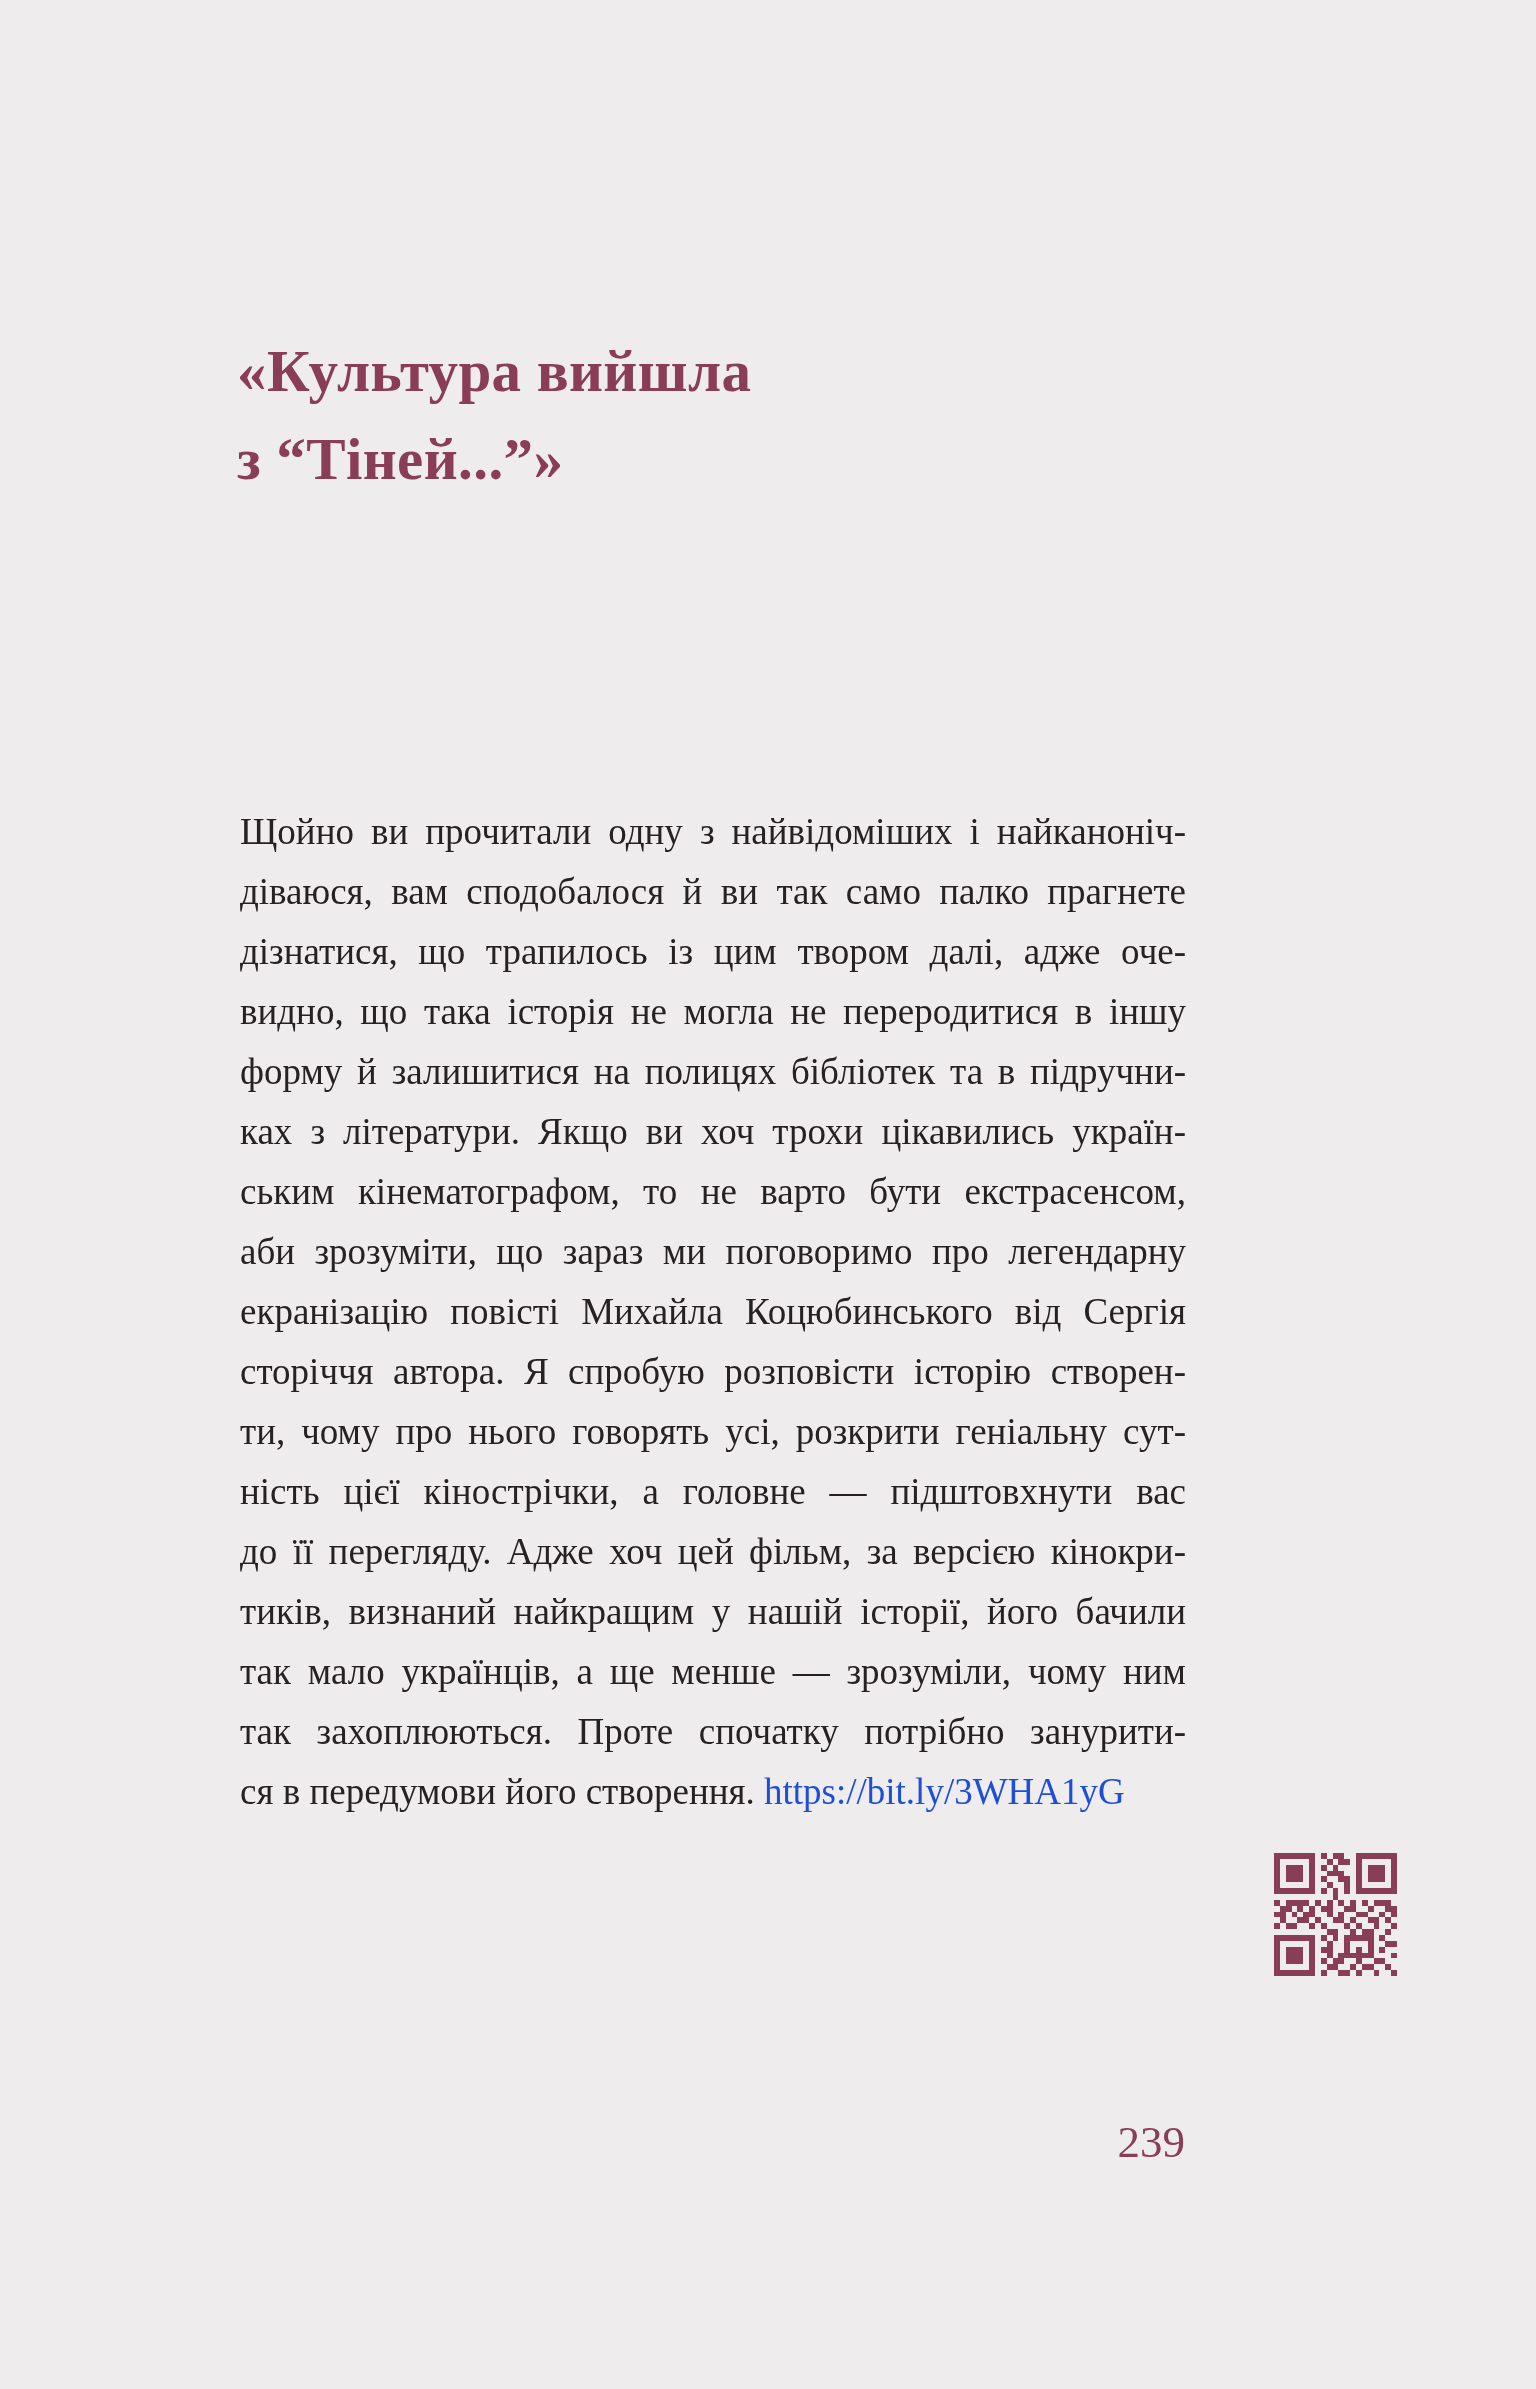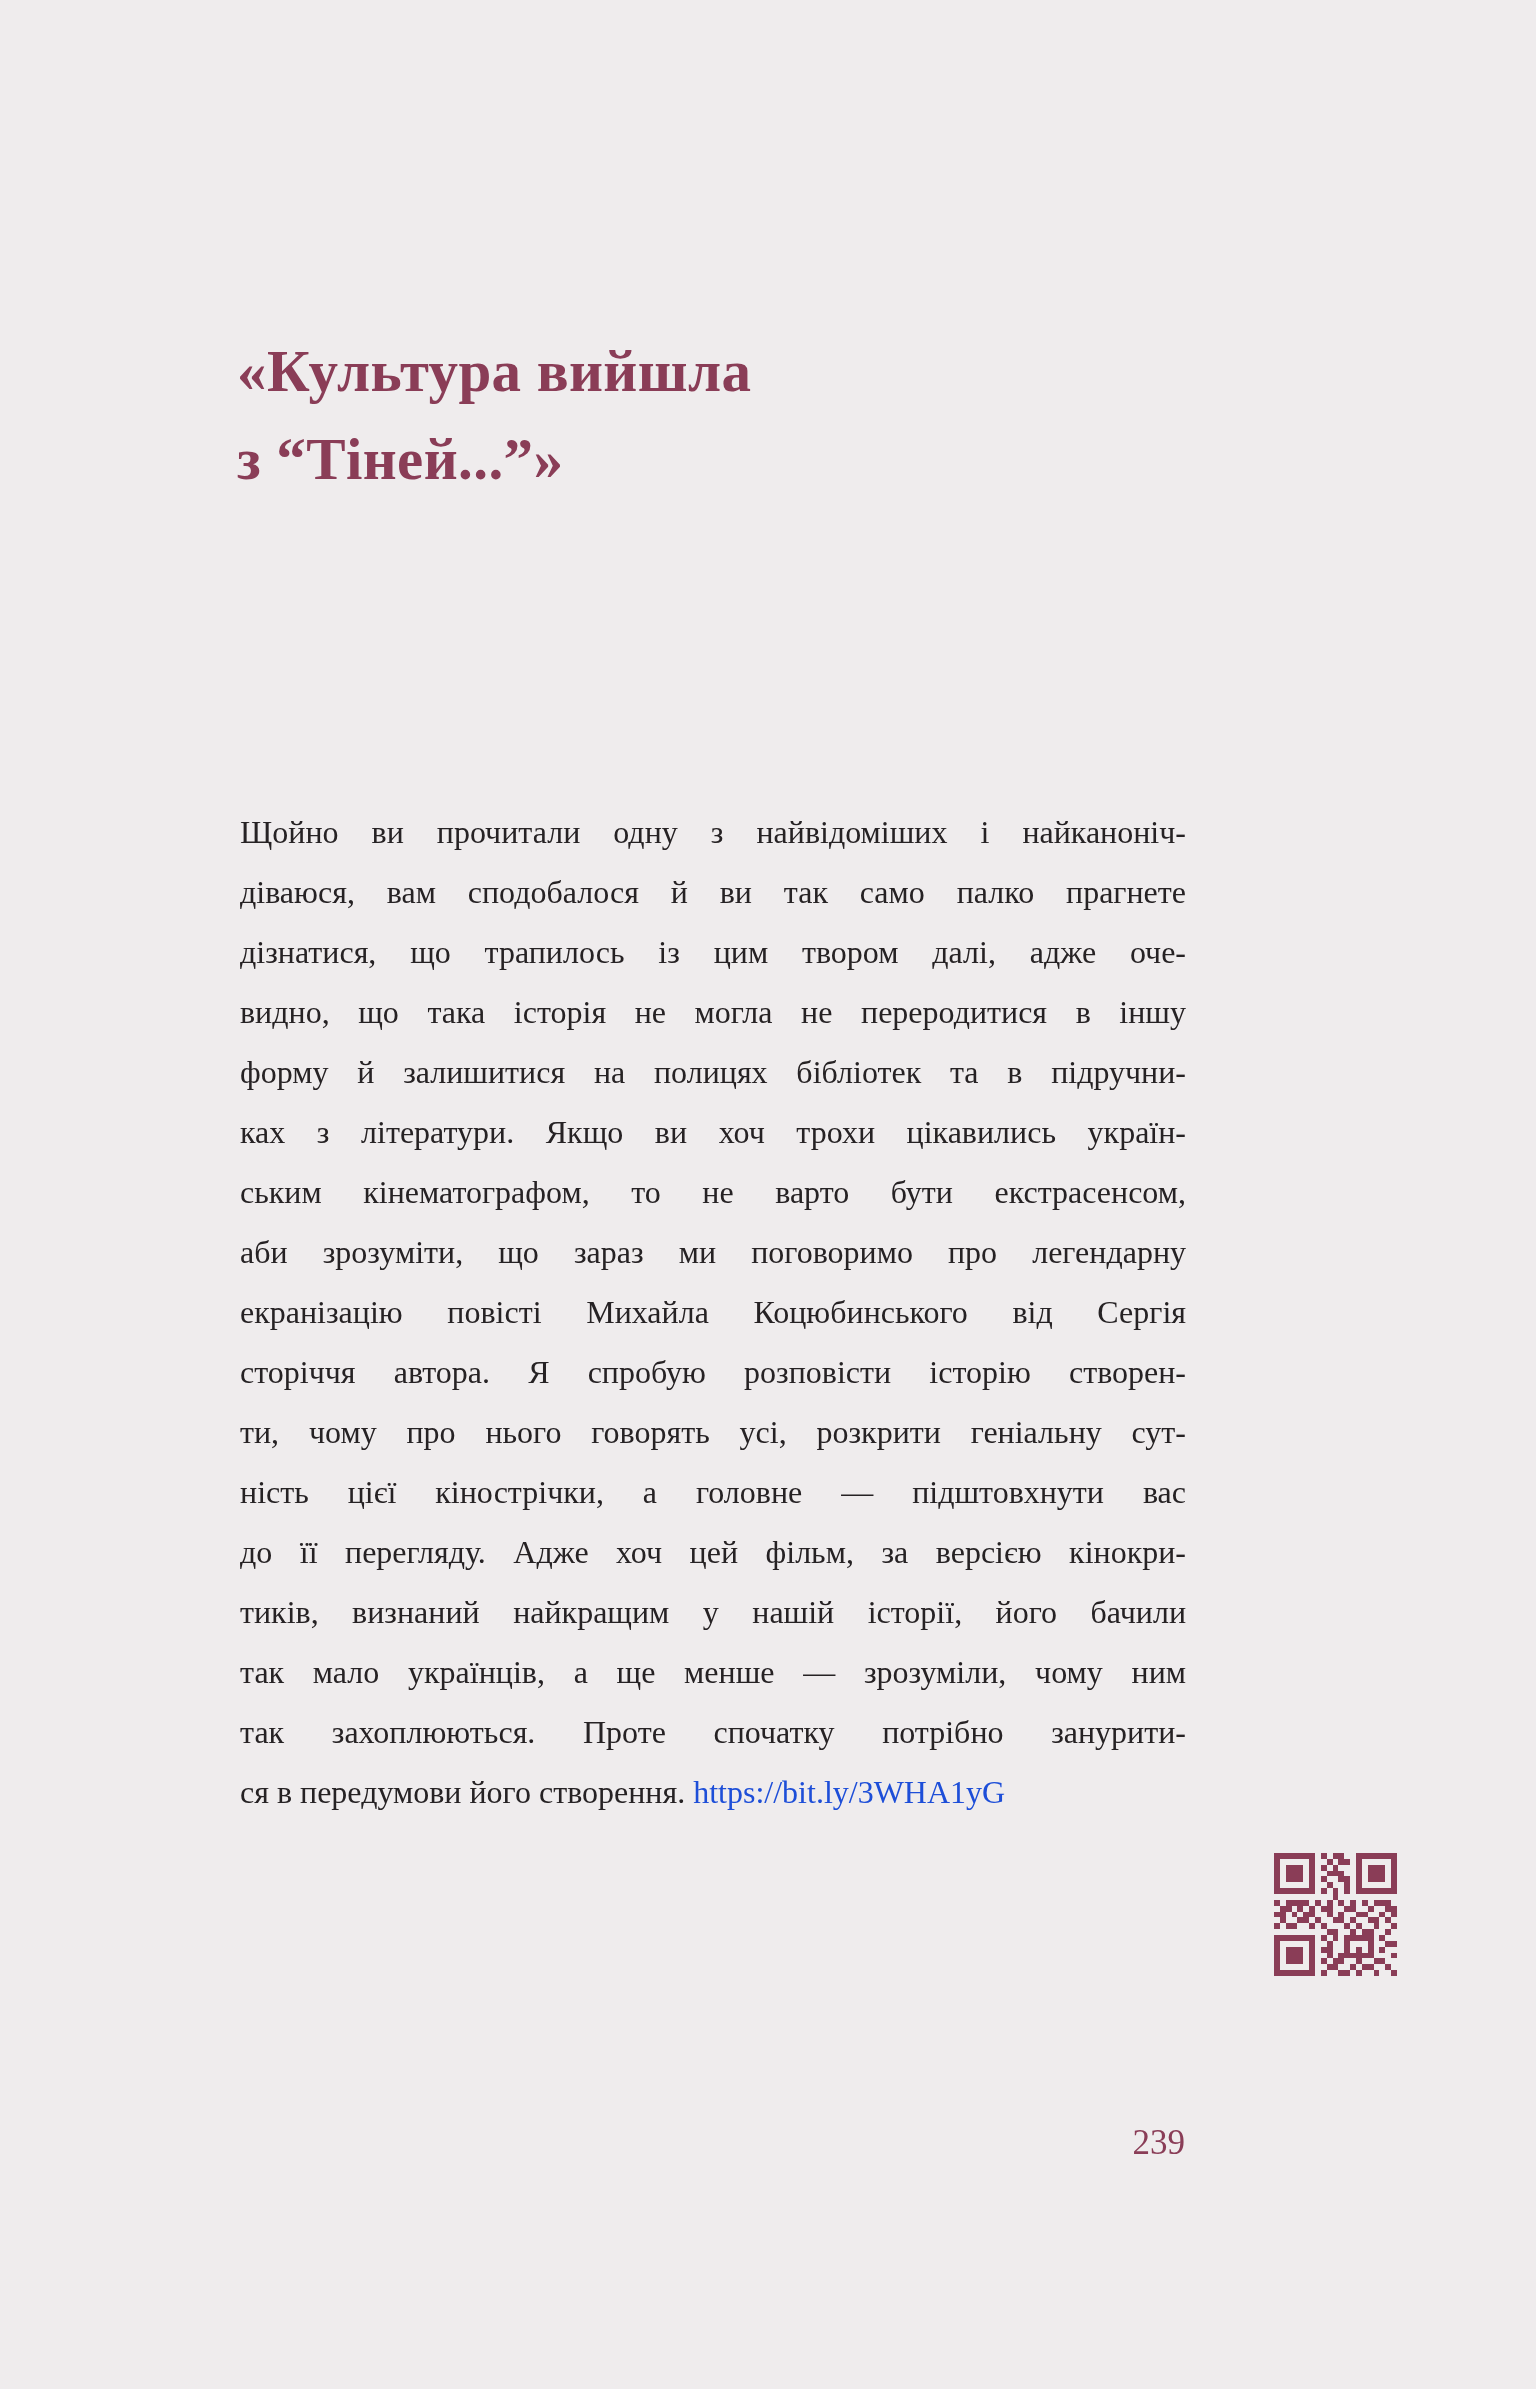--- a/index.html
+++ b/index.html
@@ -37,21 +37,21 @@
     display: block;
     white-space: nowrap;
   }
   .body-text {
     position: absolute;
     left: 240px;
     top: 802px;
     width: 946px;
     color: #262224;
     font-family: "Liberation Serif", "DejaVu Serif", serif;
-    font-size: 32px;
+    font-size: 37px;
     line-height: 60px;
     margin: 0;
   }
   .body-text .line {
     display: block;
     white-space: nowrap;
     text-align: justify;
     text-align-last: justify;
     height: 60px;
     overflow: visible;
@@ -72,21 +72,21 @@
   }
   .qr-code svg { display: block; width: 100%; height: 100%; }
   .page-number {
     position: absolute;
     left: 1105px;
     top: 2120px;
     width: 80px;
     text-align: right;
     color: #8a3d57;
     font-family: "Liberation Serif", "DejaVu Serif", serif;
-    font-size: 35px;
+    font-size: 45px;
     line-height: 45px;
   }
 </style>
 </head>
 <body>
 
 <div class="page">
 
   <h1 class="chapter-title">
     <span>«Культура вийшла</span>

